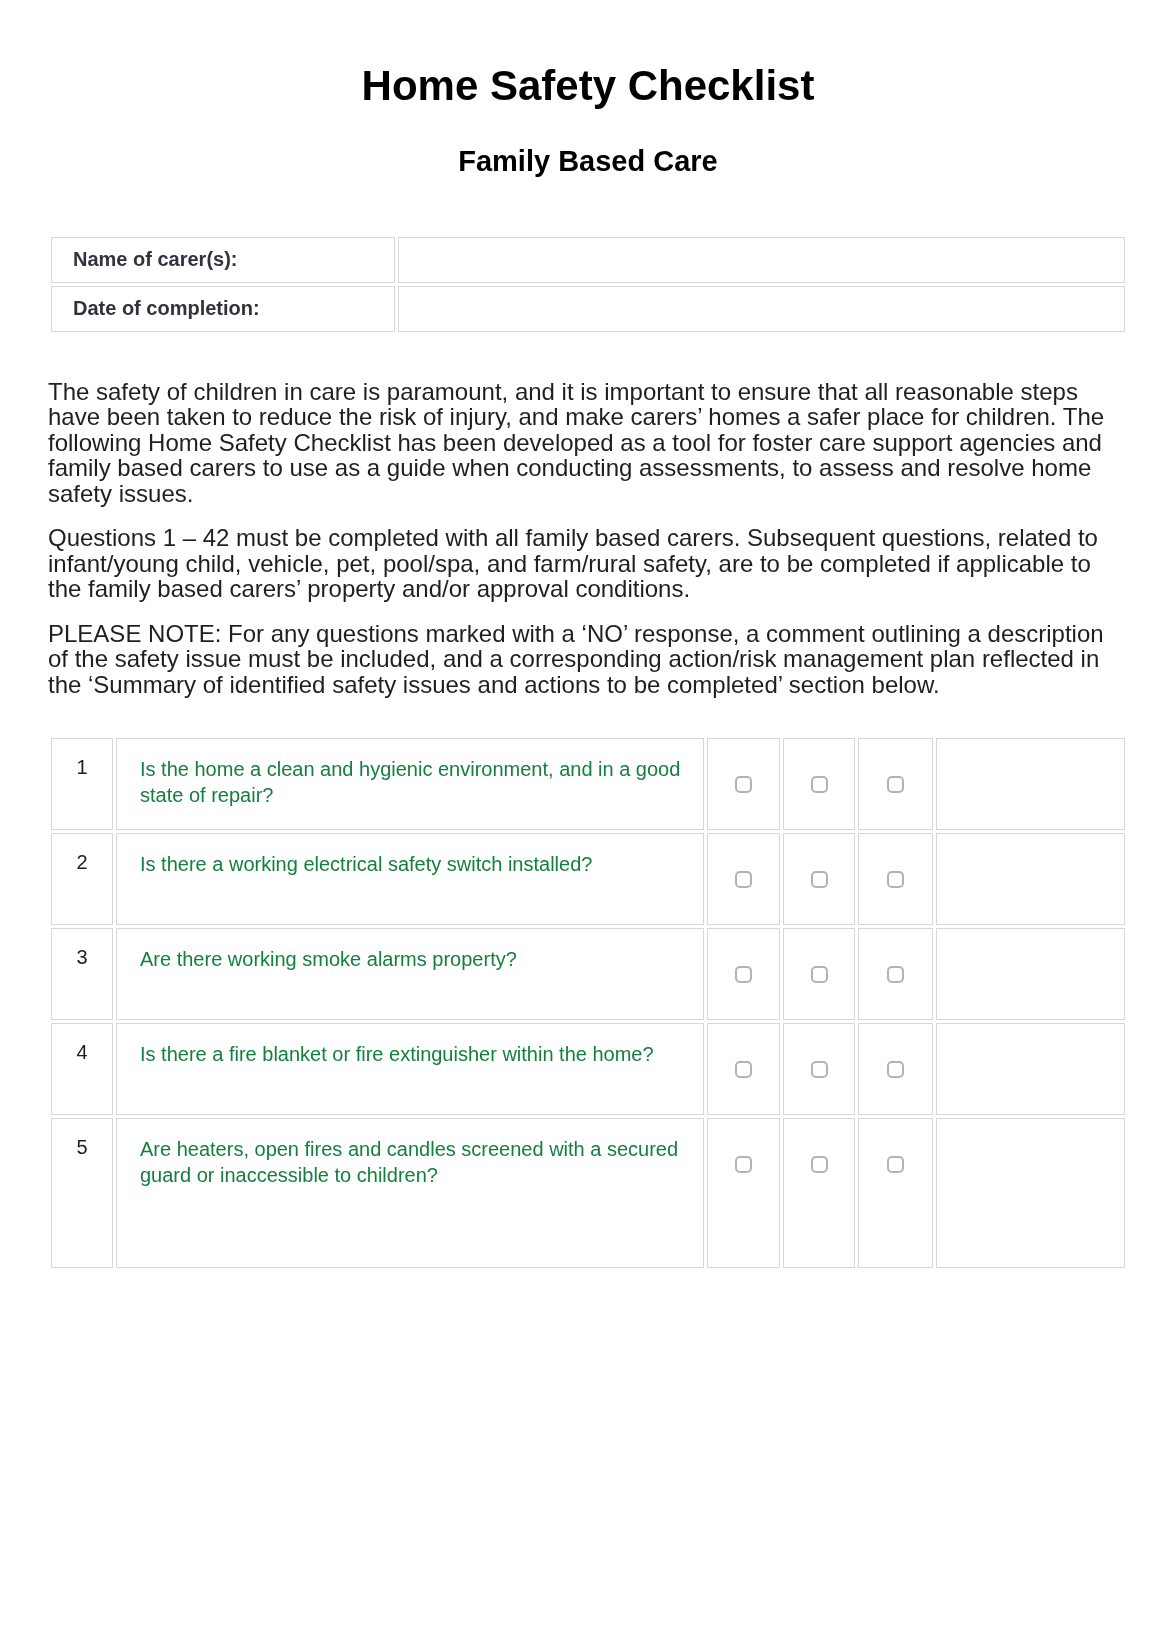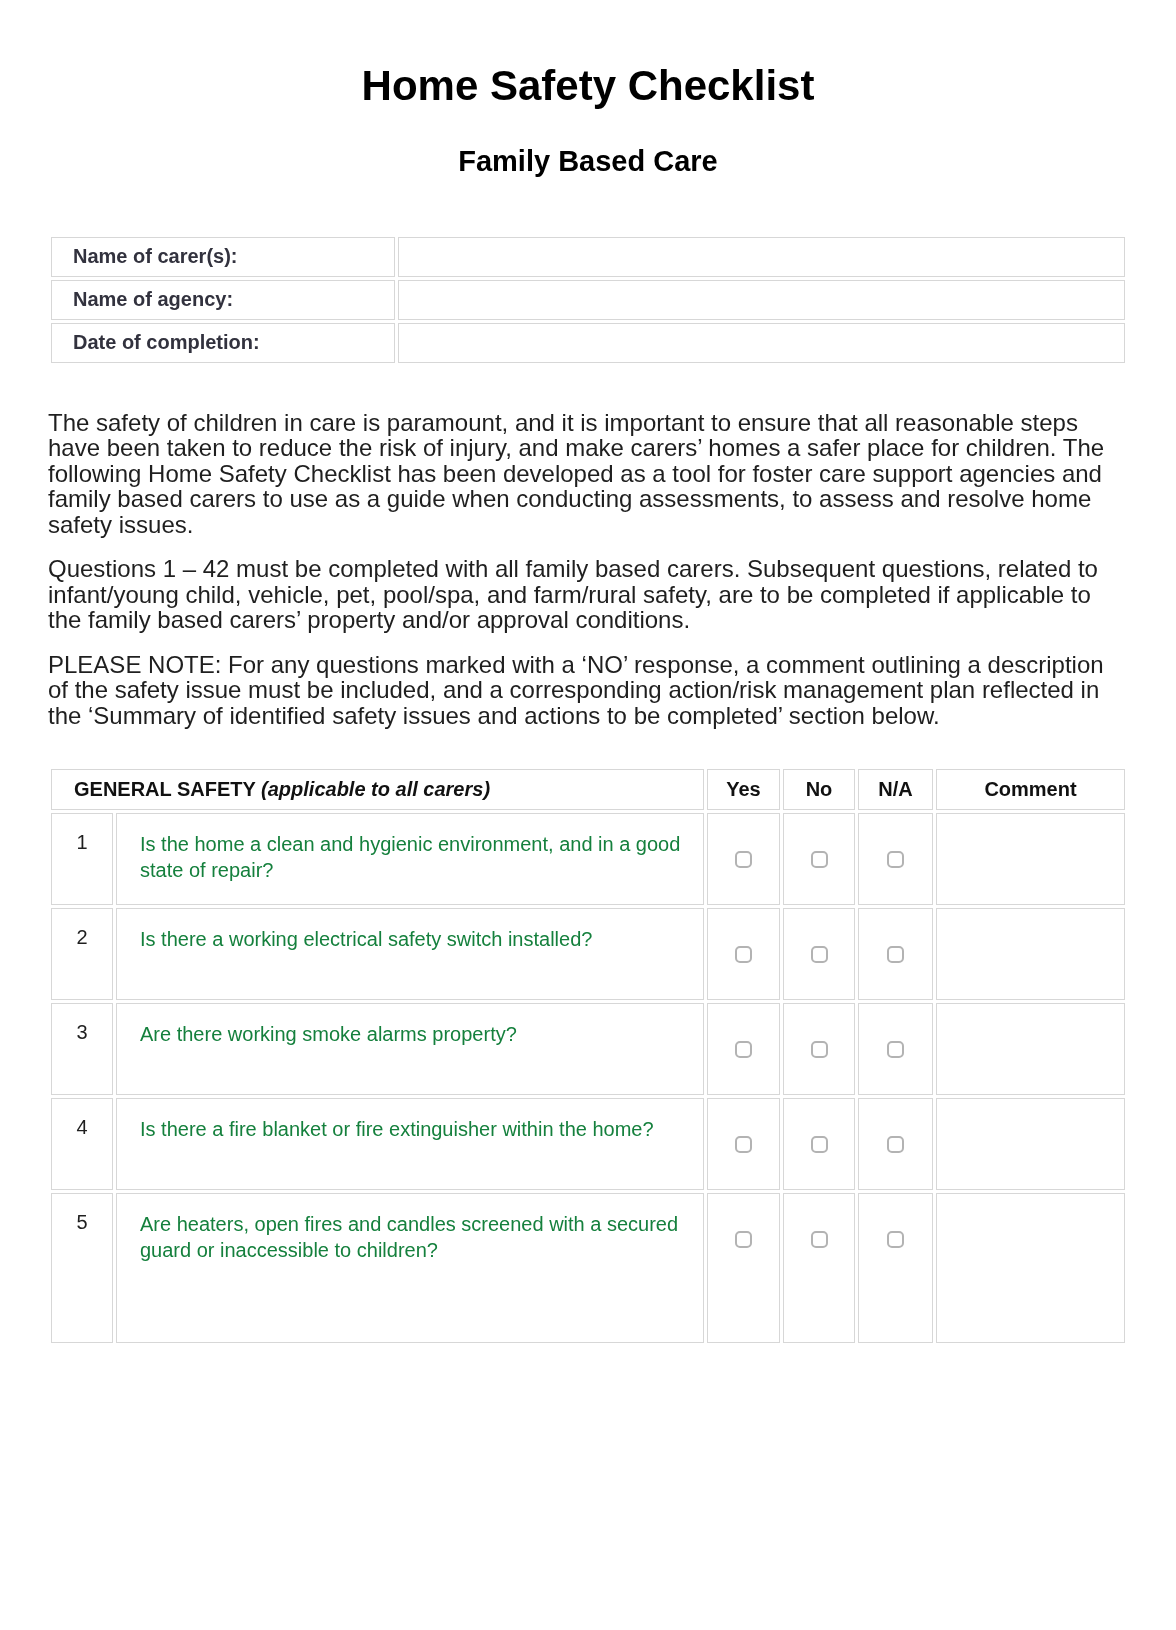--- a/index.html
+++ b/index.html
@@ -28,21 +28,21 @@
     line-height: 1.1;
     font-weight: bold;
     text-align: center;
     color: #000000;
   }
 
   table { border-collapse: separate; border-spacing: 3px; width: 100%; table-layout: fixed; }
   td { border: 1.5px solid #d7d7d7; background: #ffffff; }
 
   .info-table { margin-top: 56px; }
-  .info-table td { height: 40px; vertical-align: middle; }
+  .info-table td { height: 46px; vertical-align: middle; }
   .info-table td.info-label {
     width: 344px;
     padding-left: 21px;
     font-size: 20px;
     font-weight: bold;
     color: #32323e;
   }
 
   .intro { margin-top: 44px; }
   .intro p {
@@ -98,24 +98,20 @@
   <h1 class="doc-title">Home Safety Checklist</h1>
   <h2 class="doc-subtitle">Family Based Care</h2>
 
   <table class="info-table">
     <tbody>
       <tr>
         <td class="info-label">Name of carer(s):</td>
         <td class="info-value"></td>
       </tr>
       <tr>
-        <td class="info-label">Name of agency:</td>
-        <td class="info-value"></td>
-      </tr>
-      <tr>
         <td class="info-label">Date of completion:</td>
         <td class="info-value"></td>
       </tr>
     </tbody>
   </table>
 
   <div class="intro">
     <p>The safety of children in care is paramount, and it is important to ensure that all reasonable steps have been taken to reduce the risk of injury, and make carers’ homes a safer place for children. The following Home Safety Checklist has been developed as a tool for foster care support agencies and family based carers to use as a guide when conducting assessments, to assess and resolve home safety issues.</p>
     <p>Questions 1 – 42 must be completed with all family based carers. Subsequent questions, related to infant/young child, vehicle, pet, pool/spa, and farm/rural safety, are to be completed if applicable to the family based carers’ property and/or approval conditions.</p>
     <p>PLEASE NOTE: For any questions marked with a ‘NO’ response, a comment outlining a description of the safety issue must be included, and a corresponding action/risk management plan reflected in the ‘Summary of identified safety issues and actions to be completed’ section below.</p>
@@ -124,27 +120,20 @@
   <table class="checklist-table">
     <colgroup>
       <col style="width:62px">
       <col style="width:588px">
       <col style="width:73px">
       <col style="width:72px">
       <col style="width:75px">
       <col>
     </colgroup>
     <tbody>
-      <tr>
-        <td class="hdr hdr-section" colspan="2"><span>GENERAL SAFETY </span><em>(applicable to all carers)</em></td>
-        <td class="hdr">Yes</td>
-        <td class="hdr">No</td>
-        <td class="hdr">N/A</td>
-        <td class="hdr">Comment</td>
-      </tr>
 
       <tr class="qrow">
         <td class="qnum">1</td>
         <td class="qtext">Is the home a clean and hygienic environment, and in a good state of repair?</td>
         <td class="cbcell"><span class="checkbox"></span></td>
         <td class="cbcell"><span class="checkbox"></span></td>
         <td class="cbcell"><span class="checkbox"></span></td>
         <td class="comment"></td>
       </tr>
 

